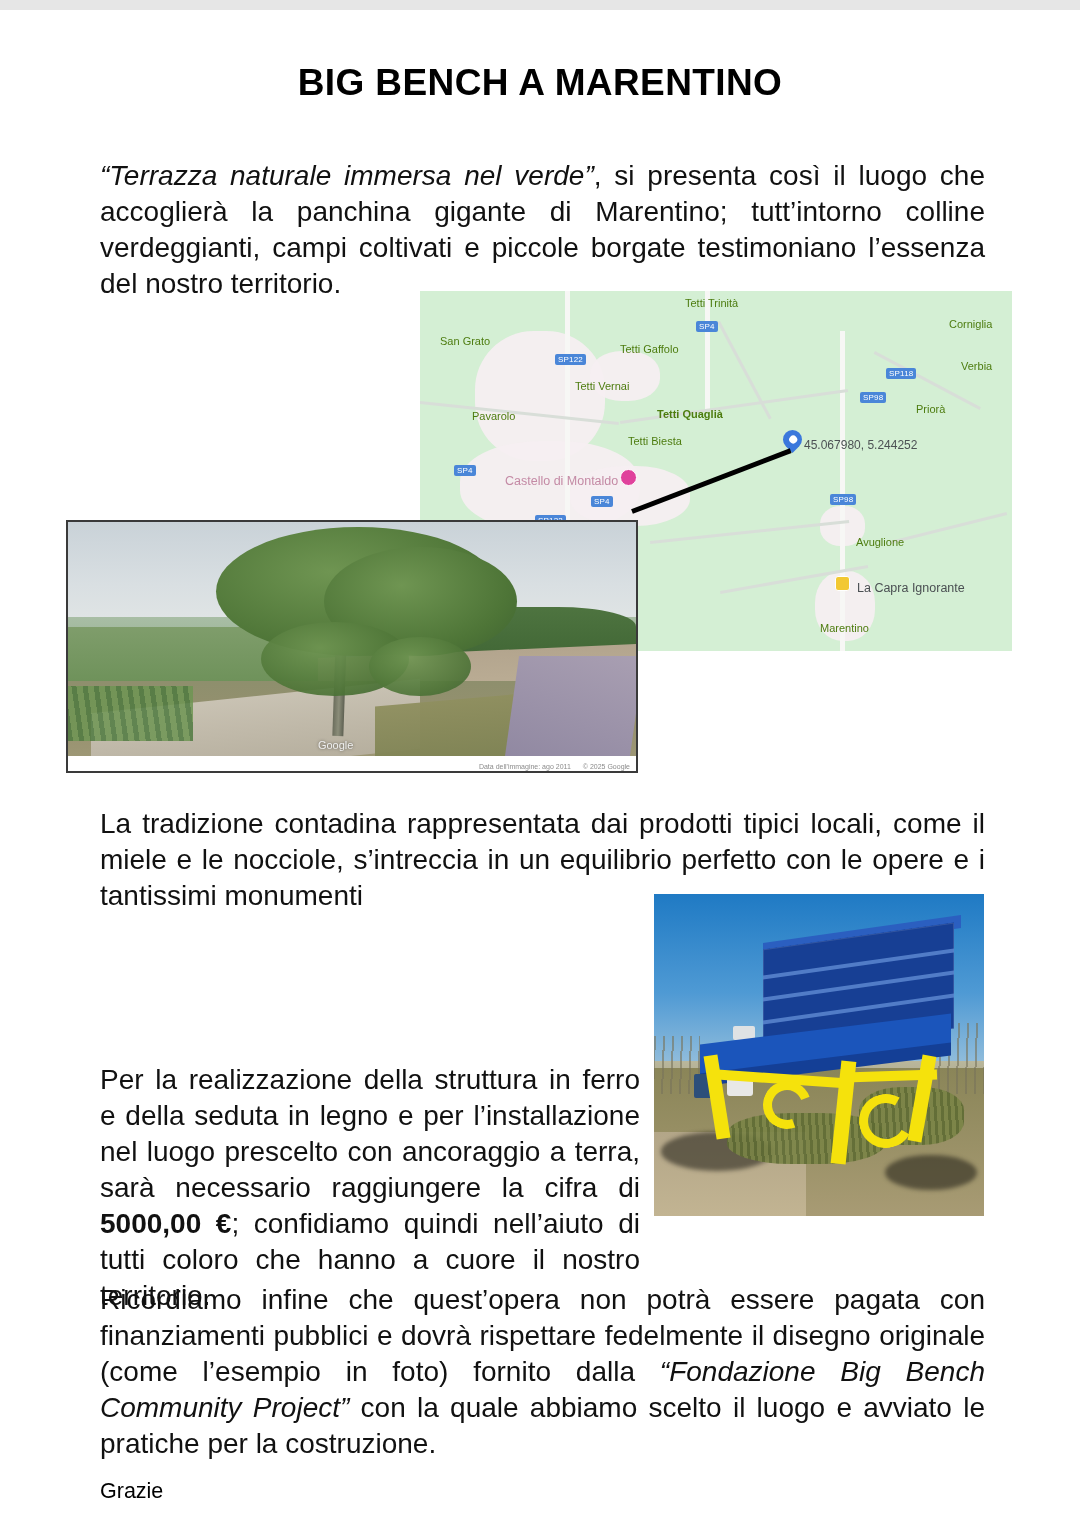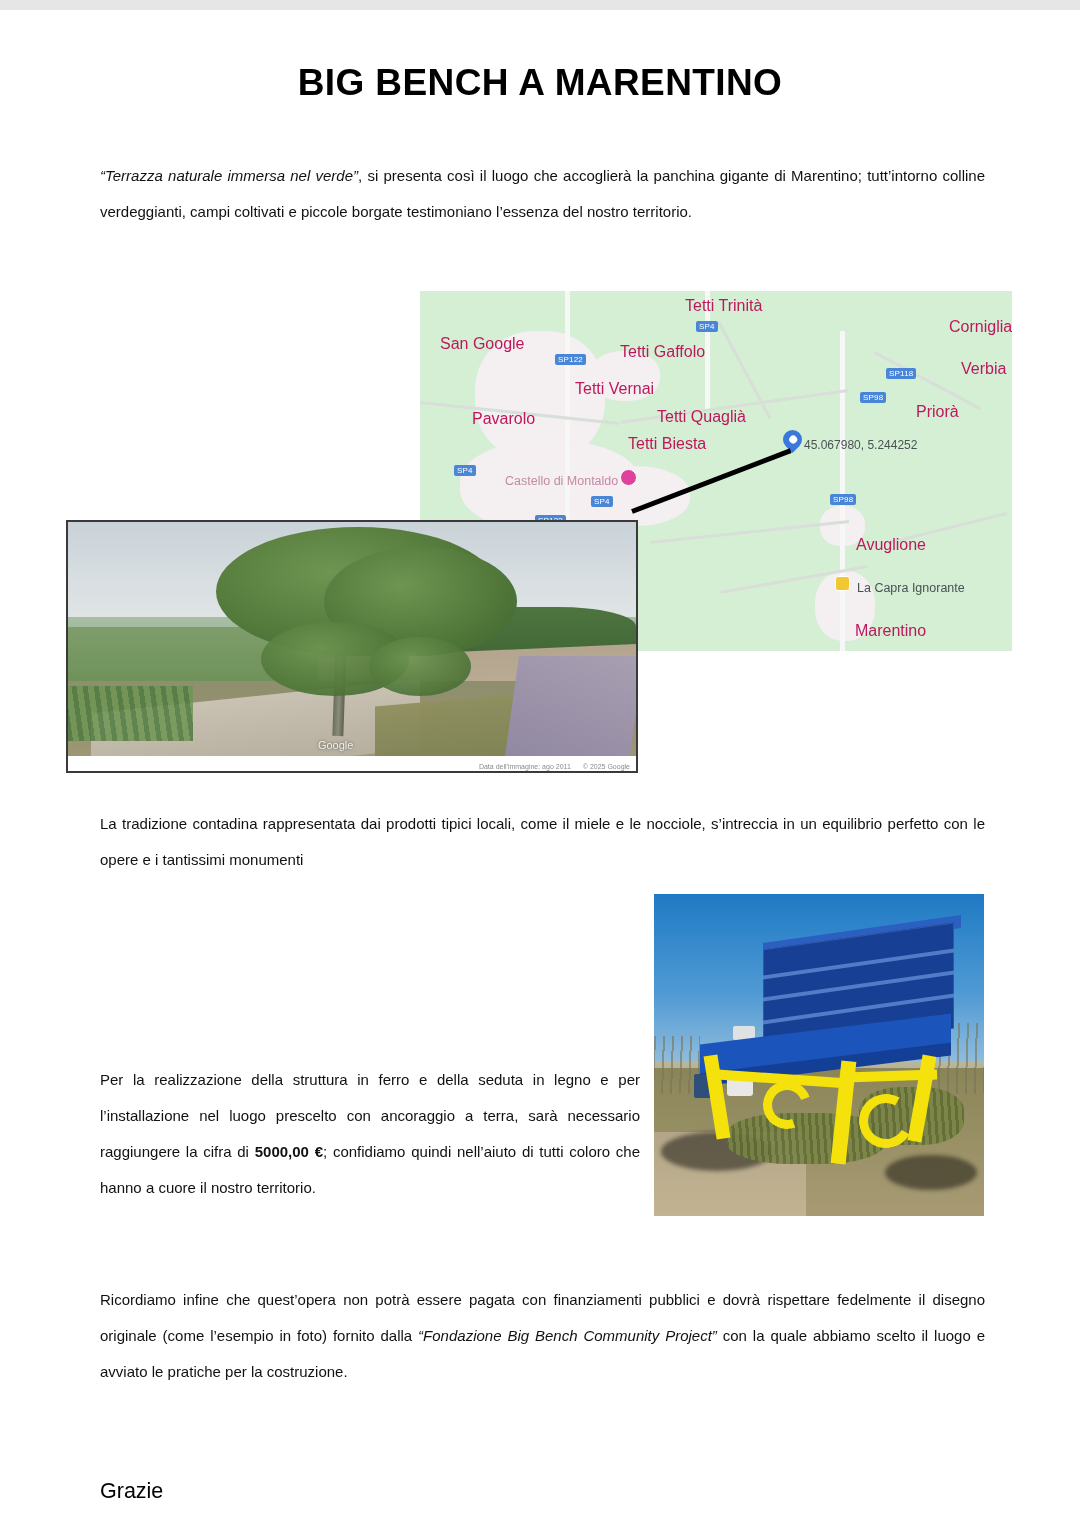--- a/index.html
+++ b/index.html
@@ -37,21 +37,21 @@
     text-align: center;
     font-size: 37px;
     font-weight: bold;
     letter-spacing: 0.4px;
     font-family: "Liberation Sans", sans-serif;
   }
 
   
   .para {
     position: absolute;
-    font-size: 15px;
+    font-size: 28px;
     line-height: 36px;
     text-align: justify;
     text-justify: inter-word;
     color: #111;
   }
   .para.full { left: 100px; width: 885px; }
   .para.narrow { left: 100px; width: 540px; }
   .para i { font-style: italic; }
   .para b { font-weight: bold; }
 
@@ -100,21 +100,21 @@
     border-radius: 45%;
     opacity: .95;
   }
   .map-label {
     position: absolute;
     font-size: 13.5px;
     color: #3b3f42;
     font-family: "Liberation Sans", sans-serif;
     white-space: nowrap;
   }
-  .map-label.big { font-size: 16px; color: #be185d; font-weight: 500; }
+  .map-label.big { font-size: 11px; color: #4d7c0f; font-weight: 500; }
   .map-label.pink { color: #c48aa5; font-size: 12.5px; }
   .map-label.poi { font-size: 12.5px; color: #4a4f52; }
   .sp-badge {
     position: absolute;
     background: #4a86d8;
     color: #ffffff;
     font-size: 8px;
     line-height: 11px;
     height: 11px;
     padding: 0 3px;
@@ -432,32 +432,32 @@
       <div class="road thin" style="left:200px;top:130px;width:230px;height:3px;transform:rotate(-8deg);"></div>
       <div class="road thin" style="left:230px;top:250px;width:200px;height:3px;transform:rotate(-6deg);"></div>
       <div class="road thin" style="left:300px;top:300px;width:150px;height:3px;transform:rotate(-10deg);"></div>
       <div class="road thin" style="left:455px;top:60px;width:120px;height:3px;transform:rotate(28deg);"></div>
       <div class="road thin" style="left:300px;top:30px;width:110px;height:3px;transform:rotate(62deg);"></div>
       <div class="road thin" style="left:470px;top:250px;width:120px;height:3px;transform:rotate(-14deg);"></div>
     </div>
 
     <div class="map-label big" style="left:265px;top:6px;">Tetti Trinità</div>
     <div class="map-label big" style="left:529px;top:27px;">Corniglia</div>
-    <div class="map-label big" style="left:20px;top:44px;">San Google</div>
+    <div class="map-label big" style="left:20px;top:44px;">San Grato</div>
     <div class="map-label big" style="left:200px;top:52px;">Tetti Gaffolo</div>
     <div class="map-label big" style="left:541px;top:69px;">Verbia</div>
     <div class="map-label big" style="left:155px;top:89px;">Tetti Vernai</div>
-    <div class="map-label big" style="left:237px;top:117px;">Tetti Quaglià</div>
+    <div class="map-label big" style="left:237px;top:117px;font-weight:bold;">Tetti Quaglià</div>
     <div class="map-label big" style="left:496px;top:112px;">Priorà</div>
     <div class="map-label big" style="left:52px;top:119px;">Pavarolo</div>
     <div class="map-label big" style="left:208px;top:144px;">Tetti Biesta</div>
     <div class="map-label pink" style="left:85px;top:183px;">Castello di Montaldo</div>
     <div class="map-label big" style="left:436px;top:245px;">Avuglione</div>
     <div class="map-label poi" style="left:437px;top:290px;">La Capra Ignorante</div>
-    <div class="map-label big" style="left:435px;top:331px;">Marentino</div>
+    <div class="map-label big" style="left:400px;top:331px;">Marentino</div>
 
     <div class="sp-badge" style="left:276px;top:30px;">SP4</div>
     <div class="sp-badge" style="left:135px;top:63px;">SP122</div>
     <div class="sp-badge" style="left:466px;top:77px;">SP118</div>
     <div class="sp-badge" style="left:440px;top:101px;">SP98</div>
     <div class="sp-badge" style="left:34px;top:174px;">SP4</div>
     <div class="sp-badge" style="left:171px;top:205px;">SP4</div>
     <div class="sp-badge" style="left:115px;top:224px;">SP122</div>
     <div class="sp-badge" style="left:410px;top:203px;">SP98</div>
 

